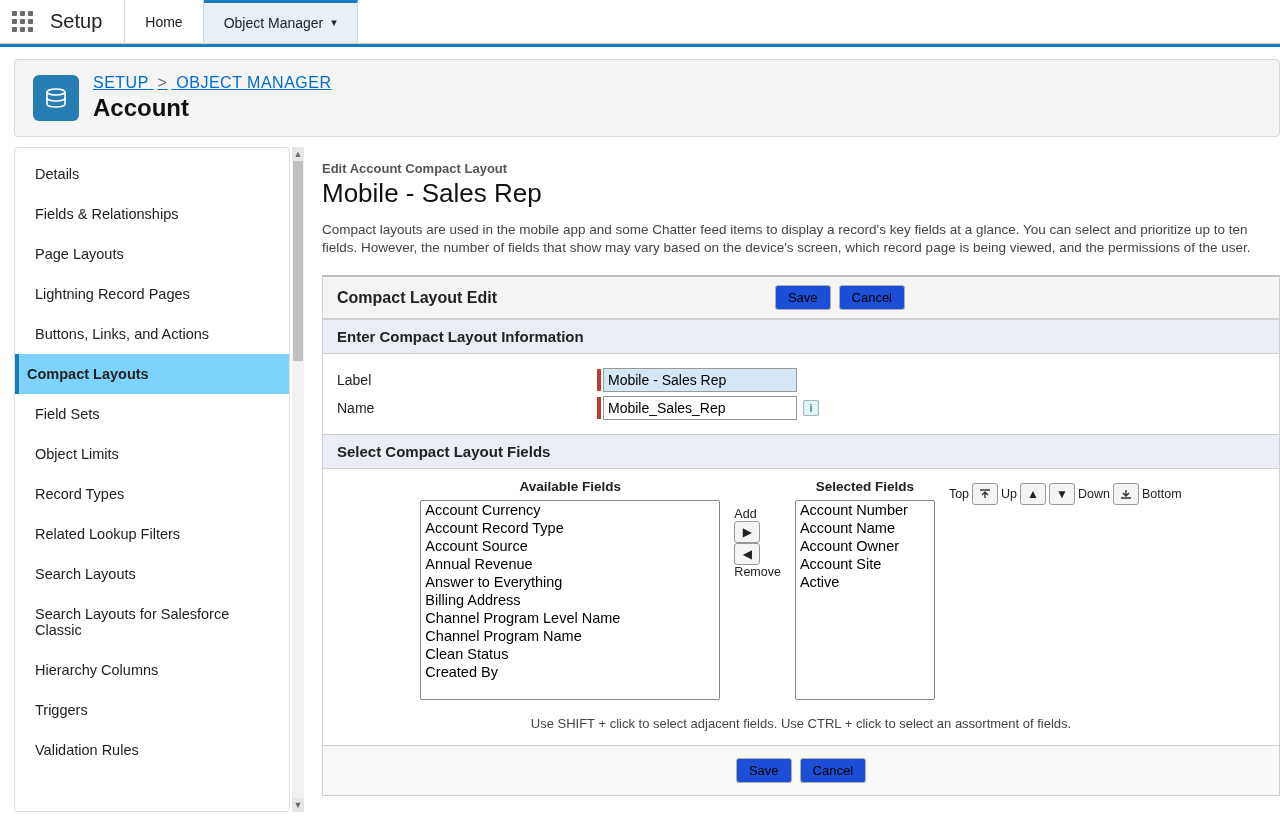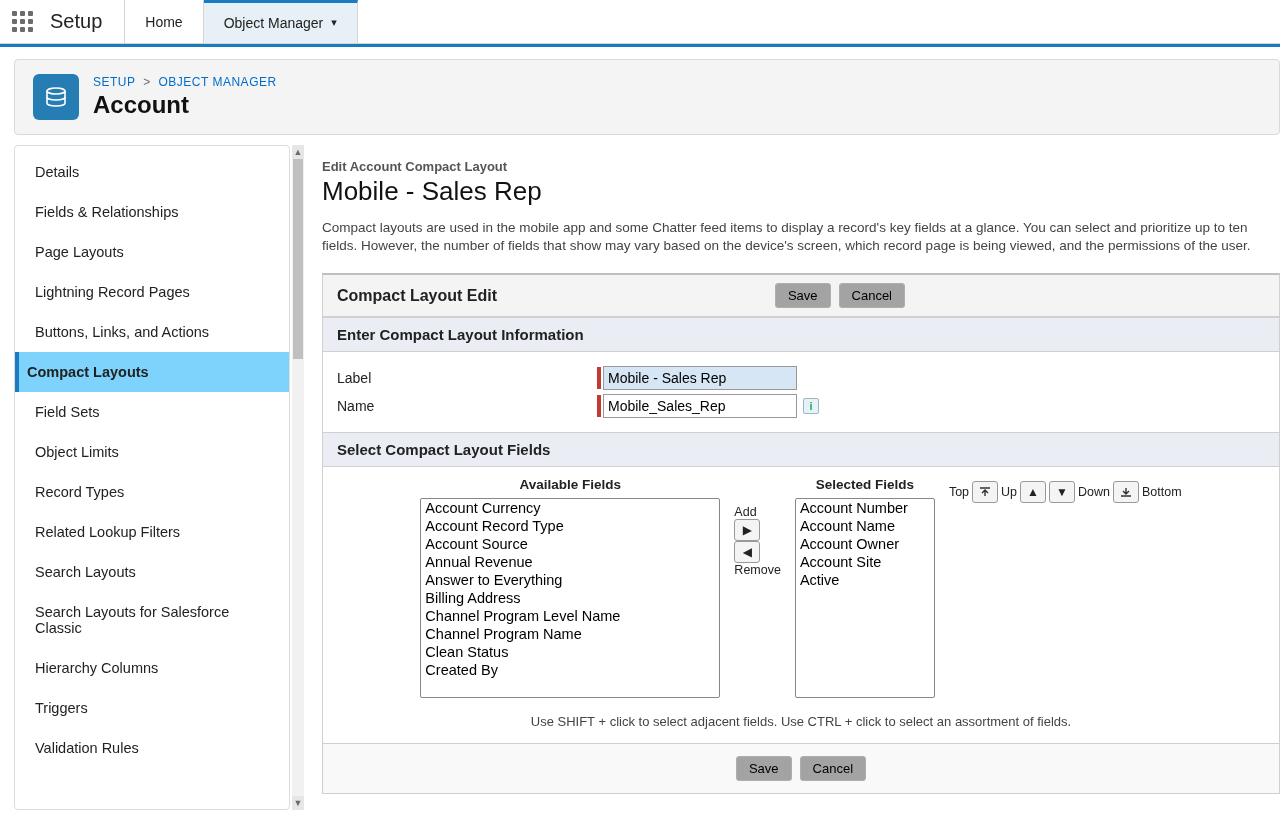--- a/index.html
+++ b/index.html
@@ -12,21 +12,21 @@
 .waffle-grid span { width:5px; height:5px; background:#6b6b6b; border-radius:1px; }
 .brand { font-size:20px; font-weight:500; padding:0 22px 0 6px; border-right:1px solid #d4d4d4; height:100%; display:flex; align-items:center; }
 .navitem { padding:0 20px; height:100%; display:flex; align-items:center; font-size:14px; border-right:1px solid #d4d4d4; cursor:pointer; }
 .navitem.active { background:#e6f0f6; border-top:3px solid #1a7bc1; padding-top:0; margin-top:-1px; }
 .navitem .chev { margin-left:8px; font-size:11px; }
 .topline { height:3px; background:#1a7bc1; }
 
 
 .header { background:#f4f4f4; border:1px solid #d9d9d9; border-radius:4px; margin:12px 0 10px 14px; padding:14px 18px; display:flex; align-items:center; gap:14px; }
 .header-icon { width:46px; height:46px; background:#267db3; border-radius:6px; display:flex; align-items:center; justify-content:center; color:#fff; }
-.bc { font-size:12px; color:#006dcc; letter-spacing:0.5px; }
+.bc { font-size:16px; color:#006dcc; letter-spacing:0.5px;text-decoration:underline; }
 .bc .sep { color:#6b6b6b; margin:0 4px; }
 .page-title { font-size:24px; font-weight:600; color:#111; margin-top:2px; }
 
 
 .body { display:flex; margin-left:14px; }
 .sidebar-wrap { position:relative; width:290px; }
 .sidebar { width:276px; border:1px solid #dcdcdc; border-radius:4px; background:#fff; padding:6px 0; height:665px; overflow:hidden; }
 .sidebar-item { padding:12px 20px; font-size:14.5px; color:#222; cursor:pointer; }
 .sidebar-item.active { background:#7dd3fc; font-weight:600; border-left:4px solid #1a7bc1; padding-left:8px; }
 .sb-scroll { position:absolute; right:0; top:0; width:12px; height:100%; background:#f1f1f1; }
@@ -35,21 +35,21 @@
 
 .main { padding:14px 0 0 18px; flex:1; min-width:0; }
 .edit-eyebrow { font-size:13px; color:#555; font-weight:600; }
 .edit-title { font-size:26px; font-weight:400; color:#111; margin-top:2px; }
 .desc { font-size:13.5px; color:#444; margin-top:12px; line-height:1.35; max-width:1100px; }
 
 .form-block { border:1px solid #d0d0d0; border-top:2px solid #bfbfbf; margin-top:18px; background:#fff; }
 .form-bar { background:#f4f4f4; border-bottom:1px solid #d0d0d0; padding:8px 14px; display:flex; align-items:center; }
 .form-bar-title { font-size:16px; font-weight:700; color:#222;text-align:center; }
 .form-bar-btns { margin-left:auto; display:flex; gap:8px; margin-right:360px; }
-.btn { background:#a3a3a3; border:1px solid #aeaeae; border-radius:3px; padding:4px 12px; font-size:13px; cursor:pointer; }
+.btn { background:#1d4ed8; border:1px solid #aeaeae; border-radius:3px; padding:4px 12px; font-size:13px; cursor:pointer; }
 
 .section-head { background:#eaeef4; border-top:1px solid #d0d0d0; border-bottom:1px solid #d0d0d0; padding:8px 14px; font-size:15px; font-weight:700; color:#222; }
 .field-rows { padding:10px 14px; }
 .field-row { display:flex; align-items:center; margin:4px 0; }
 .field-label { width:260px; text-align:left; padding-right:10px; font-size:14px; color:#222; }
 .req-bar { width:4px; height:22px; background:#c23934; margin-right:2px; }
 .txt-input { width:194px; height:24px; border:1px solid #999; padding:2px 4px; font-size:14px; font-family:inherit; }
 .txt-input.sel { background:#d6e6f5; }
 .info-icon { margin-left:6px; width:16px; height:16px; border:1px solid #9bb; background:#e6f2f7; color:#2a6; font-size:11px; font-weight:bold; display:inline-flex; align-items:center; justify-content:center; border-radius:2px; }
 

